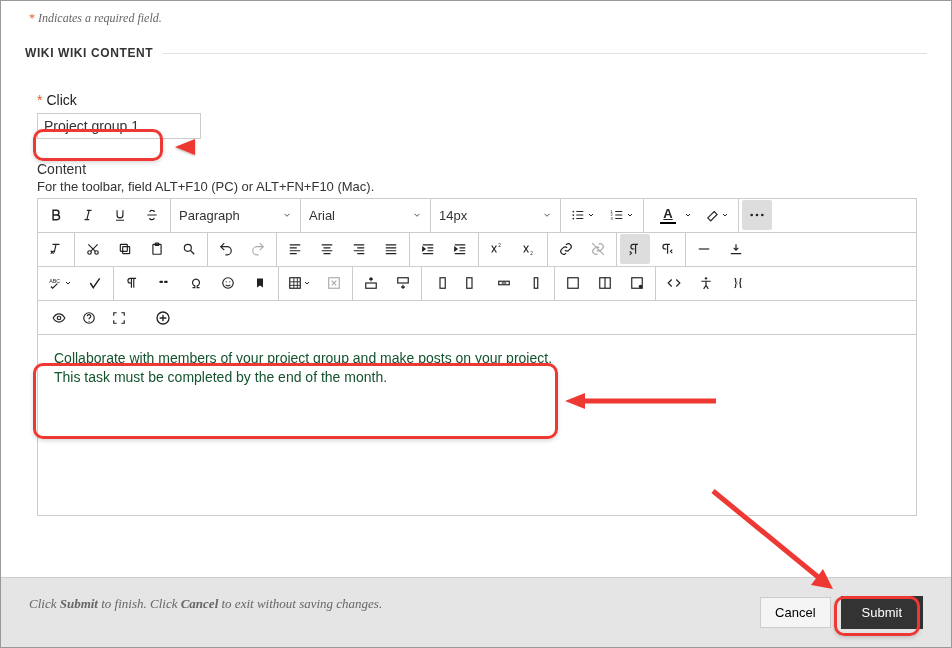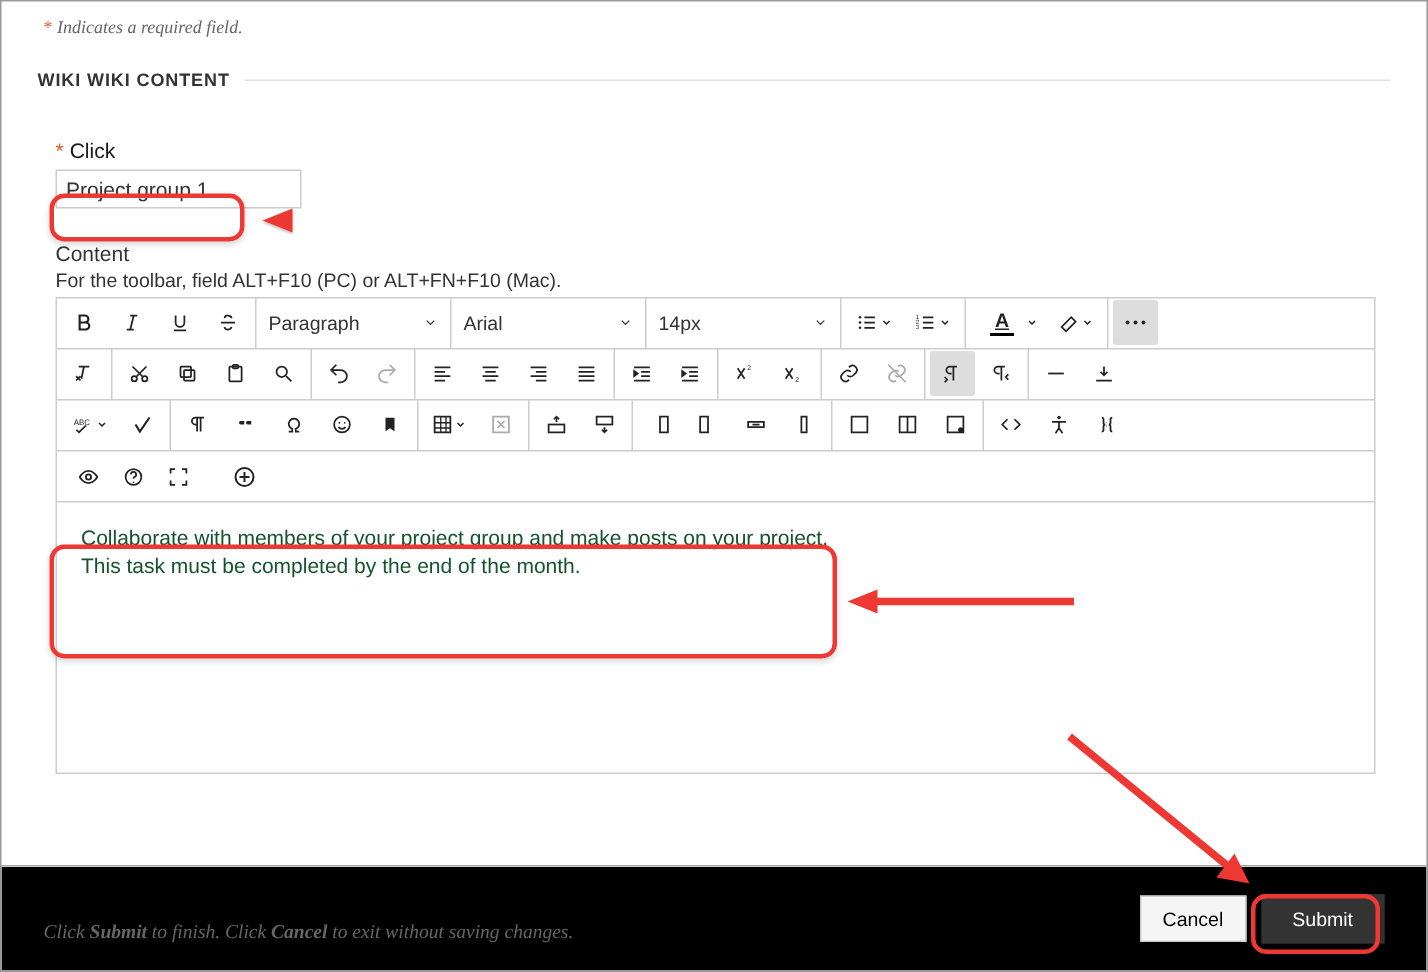--- a/index.html
+++ b/index.html
@@ -107,25 +107,25 @@
   .editor-body {
     min-height: 180px;
     padding: 14px 16px;
     font-size: 14px;
     color: #14532d;
     line-height: 1.35;
   }
   .footer {
     position:absolute;
     bottom: 0; left:0; right:0;
-    background: #000000;
+    background: #e5e5e5;
     border-top: 1px solid #ccc;
     padding: 18px 28px;
     display:flex;
-    align-items:flex-end;
+    align-items:flex-start;
     justify-content: space-between;
   }
   .footer-text {
     font-family: Georgia, serif;
     font-style: italic;
     color: #666;
     font-size: 13px;
   }
   .footer-text strong { font-weight:700; }
   .footer-actions { display:flex; gap:10px; align-items:center;}

